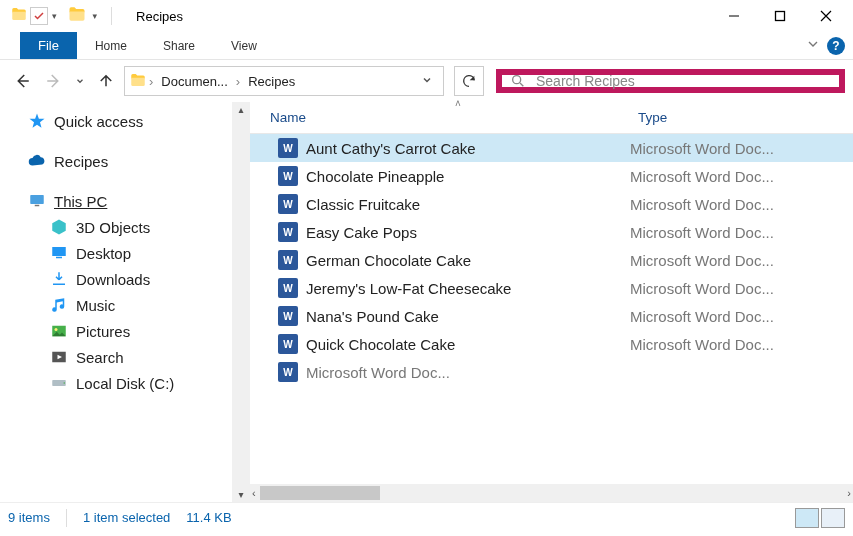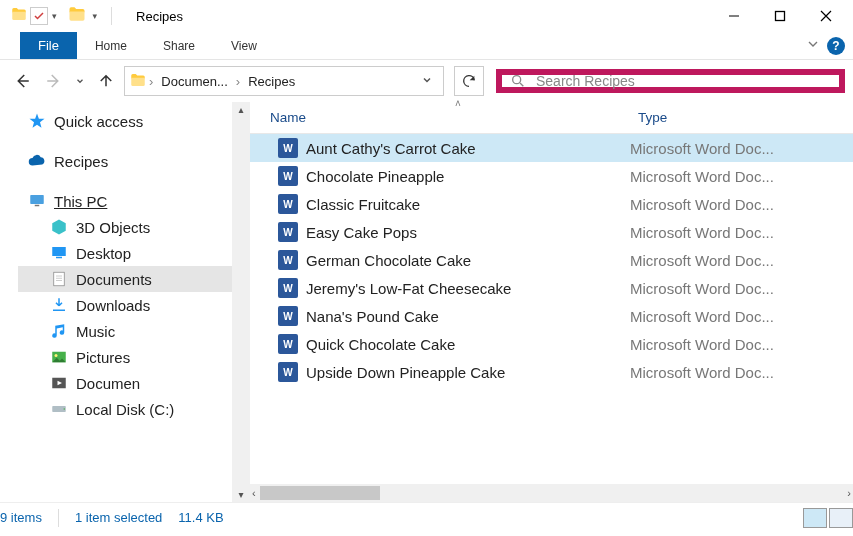--- a/index.html
+++ b/index.html
@@ -40,21 +40,21 @@
   .col-type { flex: 1; padding-left: 8px; }
   .sort-ind { position:absolute; left: 205px; top: -4px; font-size:10px; color:#777; }
   .filelist { flex:1; overflow:hidden; }
   .filerow { display:flex; align-items:center; height:28px; font-size:15px; }
   .filerow.selected { background:#cde8f6; }
   .filerow .ficon { width:20px; height:20px; margin-left:28px; margin-right:8px; flex-shrink:0; }
   .filerow .fname { flex: 0 0 324px; }
   .filerow .ftype { color:#777; }
   .hscroll { height:18px; background:#f0f0f0; display:flex; align-items:center; justify-content:space-between; padding:0 2px;}
   .hscroll .thumb { background:#c8c8c8; height:14px; flex:0 0 120px; margin-left:4px;}
-  .statusbar { height:30px; border-top:1px solid #eee; display:flex; align-items:center; font-size:13px; color:#0a64ad; padding:0 0; }
+  .statusbar { height:30px; border-top:1px solid #eee; display:flex; align-items:center; font-size:13px; color:#0a64ad; padding:0 8px; }
   .stat { padding-right: 16px; }
   .sep { width:1px; height:18px; background:#ddd; margin-right:16px;}
   .view-toggle { margin-left:auto; display:flex; gap:2px; }
   .view-toggle .vbtn { width:24px; height:20px; border:1px solid #999; background:#e8f0f8; }
   .word-icon { background:#2b579a; color:#fff; font-size:10px; font-weight:bold; display:flex; align-items:center; justify-content:center; border-radius:2px; width:18px; height:18px; }
 </style>
 </head>
 <body>
 
 <div class="titlebar">
@@ -199,27 +199,20 @@
               </svg></span>
             <span>3D Objects</span>
           </div>
           <div class="tree-item lv2">
             <span class="ico"><svg viewBox="0 0 24 24">
                 <rect x="3" y="4" width="18" height="12" fill="#2096f3"></rect>
                 <rect x="8" y="17" width="8" height="2" fill="#2096f3"></rect>
               </svg></span>
             <span>Desktop</span>
           </div>
-          <div class="tree-item lv2 selected">
-            <span class="ico"><svg viewBox="0 0 24 24">
-                <rect x="5" y="3" width="14" height="18" fill="#fff" stroke="#888"></rect>
-                <path stroke="#bbb" d="M8 8h8M8 11h8M8 14h8"></path>
-              </svg></span>
-            <span>Documents</span>
-          </div>
           <div class="tree-item lv2">
             <span class="ico"><svg viewBox="0 0 24 24">
                 <path fill="#2096f3" d="M12 3v10m0 0l-4-4m4 4l4-4M4 19h16" stroke="#2096f3" stroke-width="2"></path>
               </svg></span>
             <span>Downloads</span>
           </div>
           <div class="tree-item lv2">
             <span class="ico"><svg viewBox="0 0 24 24">
                 <path fill="#2096f3" d="M9 18a3 3 0 1 1-2-2.8V5l12-2v11a3 3 0 1 1-2-2.8V7L9 8.5z"></path>
               </svg></span>
@@ -231,21 +224,21 @@
                 <circle cx="8" cy="10" r="2" fill="#fff176"></circle>
                 <path fill="#2e7d32" d="M3 19l6-6 4 4 3-3 5 5z"></path>
               </svg></span>
             <span>Pictures</span>
           </div>
           <div class="tree-item lv2">
             <span class="ico"><svg viewBox="0 0 24 24">
                 <rect x="3" y="5" width="18" height="14" fill="#555"></rect>
                 <path fill="#fff" d="M10 9l6 3-6 3z"></path>
               </svg></span>
-            <span>Documen</span>
+            <span>Search</span>
           </div>
           <div class="tree-item lv2">
             <span class="ico"><svg viewBox="0 0 24 24">
                 <rect x="3" y="8" width="18" height="8" rx="1" fill="#b0bec5"></rect>
                 <circle cx="19" cy="12" r="1" fill="#4caf50"></circle>
               </svg></span>
             <span>Local Disk (C:)</span>
           </div>
         </div>
     </div>
@@ -297,21 +290,20 @@
           <span class="fname">Nana's Pound Cake</span>
           <span class="ftype">Microsoft Word Doc...</span>
         </div>
         <div class="filerow">
           <span class="ficon word-icon">W</span>
           <span class="fname">Quick Chocolate Cake</span>
           <span class="ftype">Microsoft Word Doc...</span>
         </div>
         <div class="filerow">
           <span class="ficon word-icon">W</span>
-          <span class="fname">Upside Down Pineapple Cake</span>
           <span class="ftype">Microsoft Word Doc...</span>
         </div>
       </div>
     <div class="hscroll">
       <span style="font-size:11px;color:#555;">‹</span>
       <div class="thumb"></div>
       <div style="flex:1"></div>
       <span style="font-size:11px;color:#555;">›</span>
     </div>
   </div>

